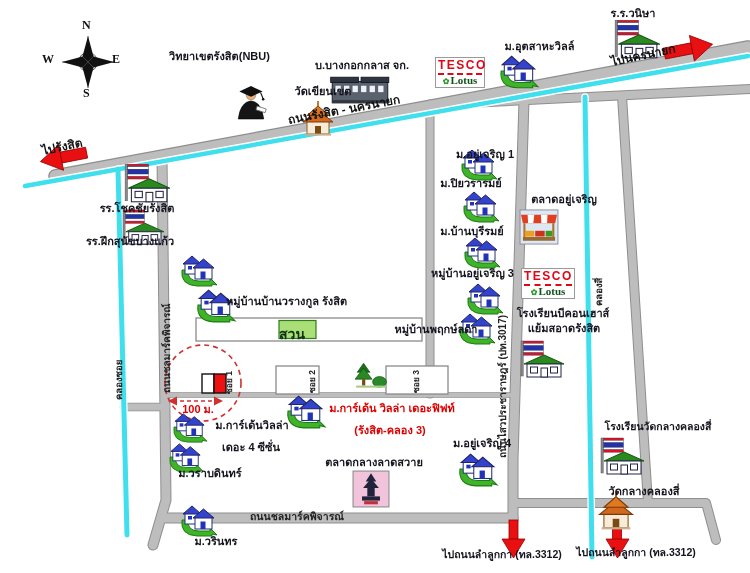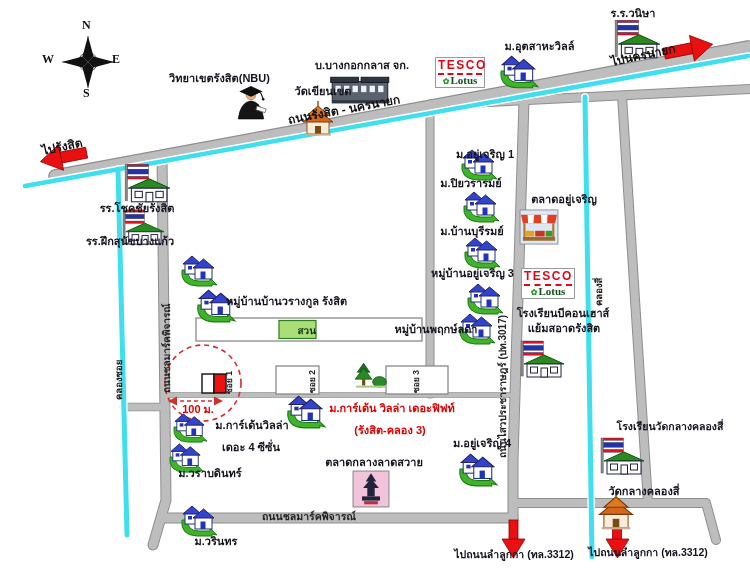--- a/index.html
+++ b/index.html
@@ -1,40 +1,40 @@
 <!DOCTYPE html>
 <html><head>
 <meta charset="utf-8">
 <style>
   html,body{margin:0;padding:0;background:#fff;}
   #map{position:relative;width:750px;height:573px;background:#fff;overflow:hidden;
        font-family:"Liberation Sans","DejaVu Sans",sans-serif;}
   #roadlayer{position:absolute;left:0;top:0;}
   .lbl{position:absolute;font-weight:bold;font-size:11px;color:#14141e;text-align:center;
        white-space:nowrap;line-height:1.1;}
-  .sm{font-size:10.5px;padding-left:12px;}
+  .sm{font-size:10.5px;}
   .red{color:#e00000;}
   .dlbl{position:absolute;font-weight:bold;font-size:12px;color:#111;white-space:nowrap;
         transform-origin:0 50%;}
   .vlbl{position:absolute;font-weight:bold;font-size:10px;color:#222;white-space:nowrap;
         transform:rotate(-90deg);transform-origin:0 0;}
   .icon{position:absolute;}
   .tesco{position:absolute;background:#fff;border:1px solid #9a9a9a;text-align:center;
          padding:1px 2px;line-height:1.05;}
   .tesco-top{color:#e00818;font-weight:bold;font-size:12px;letter-spacing:1.5px;
              border-bottom:2px dashed #e00818;padding-bottom:1px;}
   .tesco-bot{color:#14501a;font-weight:bold;font-size:11px;font-family:"Liberation Serif","DejaVu Serif",serif;}
   .lotus-flower{color:#2a9a2a;font-size:8px;margin-right:1px;}
   #legend{position:absolute;left:67px;top:541px;width:110px;height:29px;background:#fff;
           border:1.6px solid #111;display:flex;align-items:center;}
   #legend .sq{width:20px;height:18px;background:#ee1111;border:1.2px solid #111;margin:0 6px 0 5px;}
   #legend .txt{font-weight:bold;font-size:10.5px;color:#111;white-space:nowrap;}
   .compass-letter{position:absolute;font-weight:bold;font-size:12px;color:#111;
                   font-family:"Liberation Serif","DejaVu Serif",serif;}
-  .park-lbl{position:absolute;font-weight:bold;font-size:10px;color:#113311;text-align:right;}
+  .park-lbl{position:absolute;font-weight:bold;font-size:14px;color:#113311;text-align:left;}
 </style>
 </head>
 <body>
 
 <svg width="0" height="0" style="position:absolute" aria-hidden="true">
 <defs>
   <symbol id="sym-village" viewBox="0 0 40 34">
     <path d="M3 16 Q1 31 18 32 L33 32 L33 30 L38 31 L31 24 L31 27 L20 27 Q8 27 9 16 Z" fill="#3fb32a" stroke="#1d7a10" stroke-width="1"></path>
     <rect x="6" y="9" width="14" height="11" fill="#ffffff" stroke="#223377" stroke-width="1"></rect>
     <polygon points="4,10 13,2 22,10" fill="#3344cc" stroke="#222266" stroke-width="1"></polygon>
@@ -290,21 +290,21 @@
 
   <div class="tesco" style="left:435px;top:57px;width:44px">
     <div class="tesco-top">TESCO</div>
     <div class="tesco-bot"><span class="lotus-flower">✿</span><span>Lotus</span></div>
   </div>
   <div class="tesco" style="left:521px;top:268px;width:48px">
     <div class="tesco-top">TESCO</div>
     <div class="tesco-bot"><span class="lotus-flower">✿</span><span>Lotus</span></div>
   </div>
 
-  <div class="lbl" style="left:152px;top:72px;width:135px">วิทยาเขตรังสิต(NBU)</div>
+  <div class="lbl" style="left:152px;top:50px;width:135px">วิทยาเขตรังสิต(NBU)</div>
   <div class="lbl" style="left:290px;top:85px;width:66px">วัดเขียนเขต</div>
   <div class="lbl" style="left:303px;top:59px;width:118px">บ.บางกอกกลาส จก.</div>
   <div class="lbl" style="left:492px;top:40px;width:95px">ม.อุตสาหะวิลล์</div>
   <div class="lbl" style="left:602px;top:7px;width:62px">ร.ร.วนิษา</div>
   <div class="lbl" style="left:86px;top:202px;width:102px">รร.โชคชัยรังสิต</div>
   <div class="lbl" style="left:74px;top:235px;width:112px">รร.ฝึกสุนัขบางแก้ว</div>
   <div class="lbl" style="left:226px;top:295px;width:120px">หมู่บ้านบ้านวรางกูล รังสิต</div>
   <div class="lbl" style="left:390px;top:323px;width:92px">หมู่บ้านพฤกษ์ลดา</div>
   <div class="lbl" style="left:446px;top:148px;width:78px">ม.อยู่เจริญ 1</div>
   <div class="lbl" style="left:430px;top:177px;width:82px">ม.ปิยวรารมย์</div>

